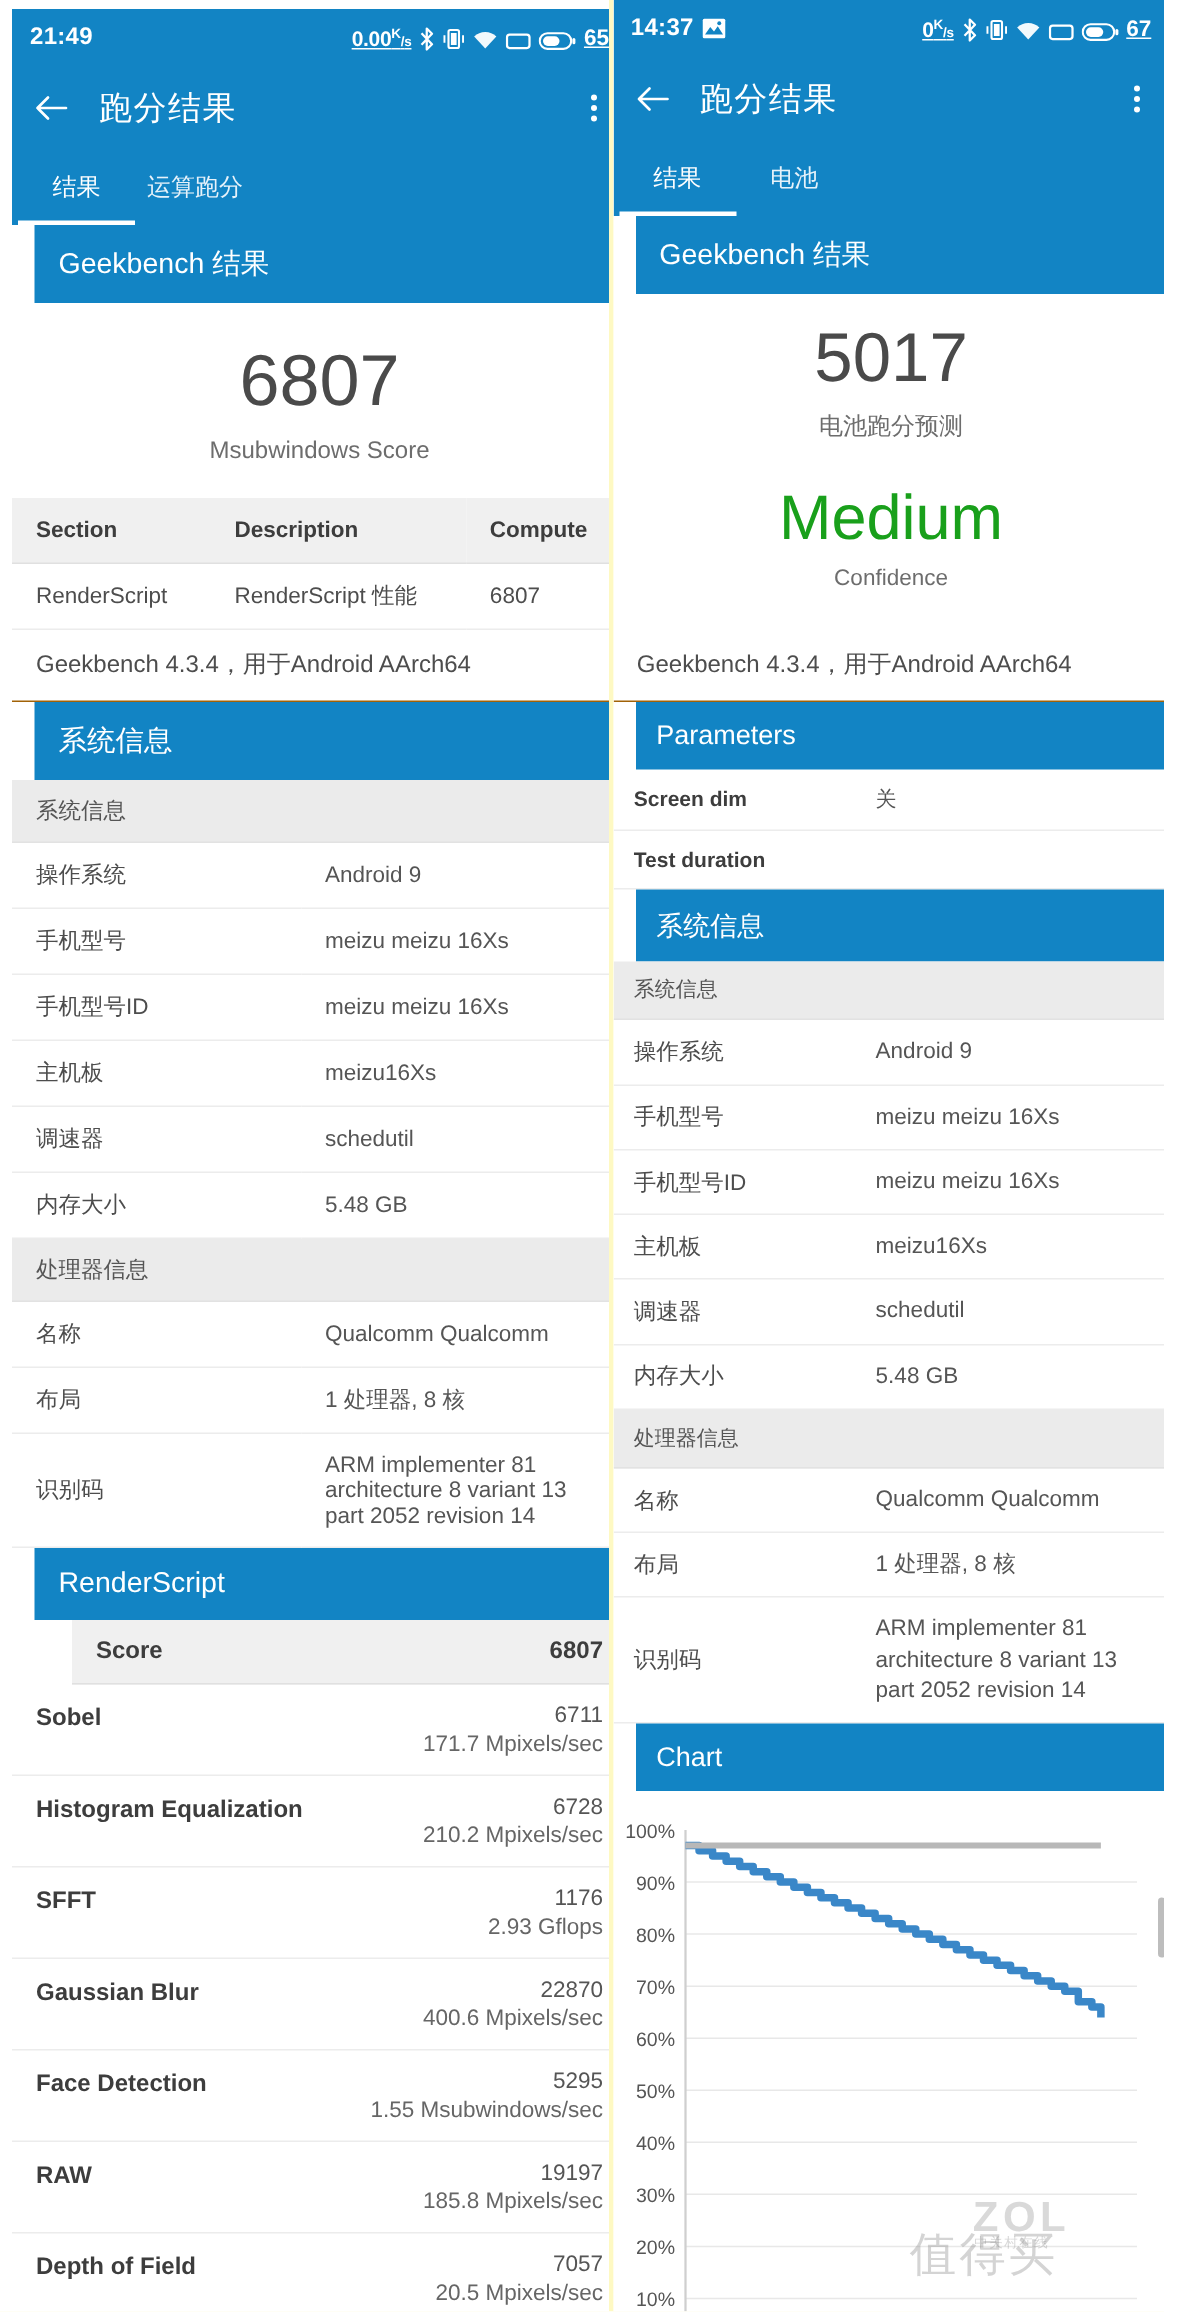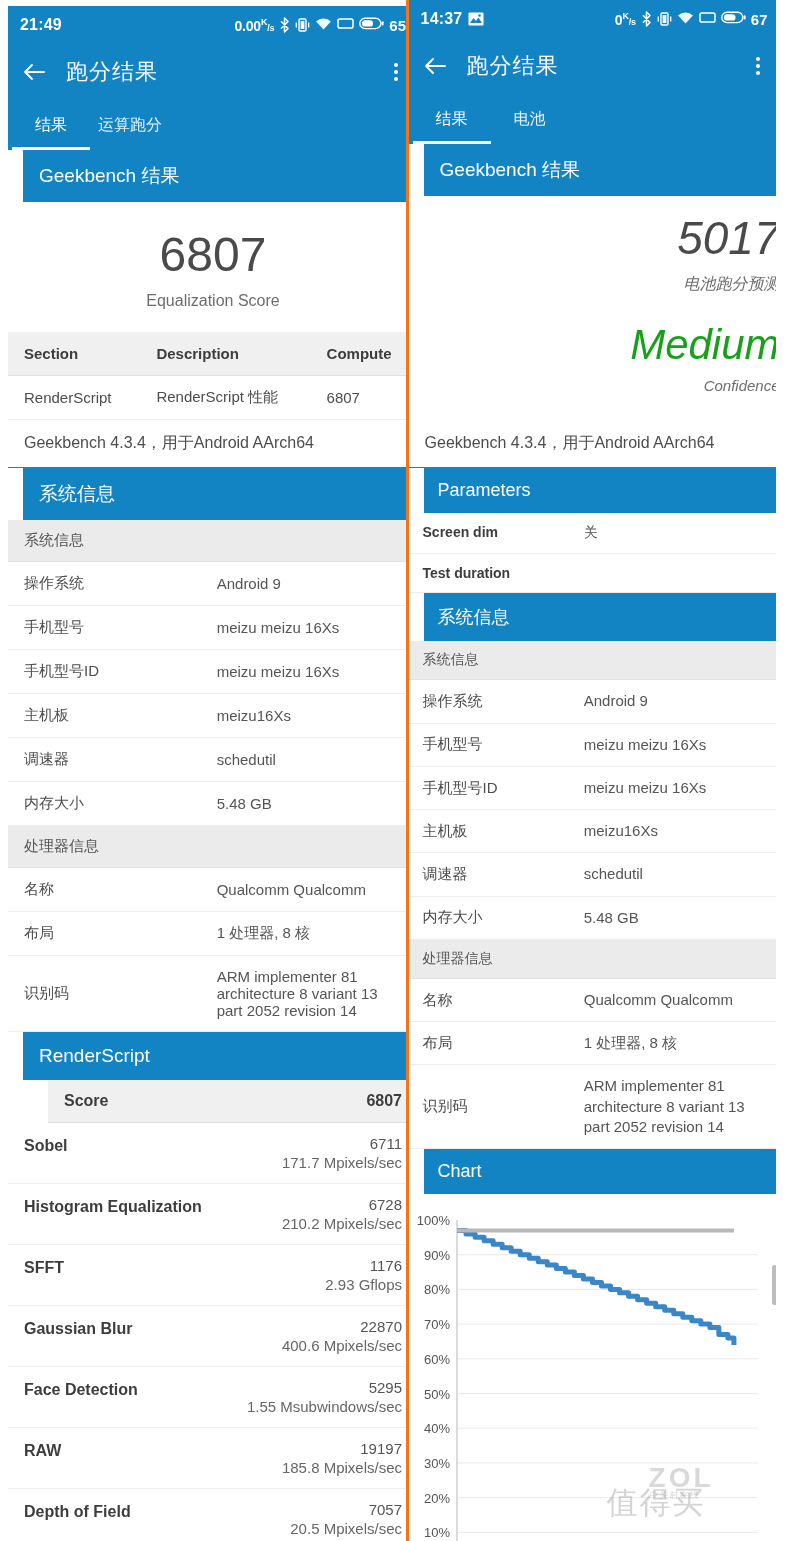--- a/index.html
+++ b/index.html
@@ -5,21 +5,21 @@
   * { box-sizing: border-box; margin: 0; padding: 0; }
   html, body {
     width: 800px; height: 1541px;
     background: #ffffff;
     font-family: "Liberation Sans", "DejaVu Sans", sans-serif;
     overflow: hidden;
   }
   .stage {
     position: relative;
     width: 776px; height: 1541px;
-    background: #f97316;
+    background: #fef9c3;
     display: flex;
     gap: 3px;
   }
 
   
   .panel {
     position: relative;
     background: #ffffff;
     overflow: hidden;
   }
@@ -44,24 +44,25 @@
     align-items: center;
     padding: 0 12px;
     font-size: 16px;
     font-weight: bold;
   }
   .sb-left { display: flex; align-items: center; gap: 6px; }
   .sb-time { letter-spacing: 0.2px; }
   .sb-right {
     margin-left: auto;
     display: flex;
-    align-items: flex-start;
+    align-items: flex-end;
     gap: 5px;
     font-size: 14px;
     font-weight: bold;
+    text-decoration: underline;
   }
   .sb-net { font-size: 14px; letter-spacing: -0.2px; }
   .sb-net sup { font-size: 9px; }
   .sb-net .den { font-size: 9px; }
   .ico { display: inline-block; line-height: 0; }
   .ico svg { display: block; }
   .sb-batt-num { font-size: 15px; }
 
   
   .appbar {
@@ -124,21 +125,21 @@
     padding: 11px 16px;
     border-bottom: 1px solid #e2e2e2;
   }
 
   
   .scoreblock { text-align: center; padding: 28px 0 22px; background:#fff; }
   .score-num { font-size: 48px; color: #4a4a4a; font-weight: 400; line-height: 1.05; }
   .score-lab { font-size: 16px; color: #6d6d6d; margin-top: 12px; }
   .conf-num { font-size: 42px; color: #19a01b; line-height: 1.05; margin-top: 28px; }
   .conf-lab { font-size: 15px; color: #6d6d6d; margin-top: 10px; }
-  .scoreblock-r { text-align: right; padding: 18px 0 26px; font-style: italic; }
+  .scoreblock-r { text-align: center; padding: 18px 0 26px; }
   .scoreblock-r .score-num { font-size: 46px; }
 
   
   table { width: 100%; border-collapse: collapse; }
   .thead td {
     background: #f0f0f0;
     font-size: 15px;
     font-weight: bold;
     color: #3d3d3d;
     padding: 13px 16px;
@@ -304,21 +305,21 @@
 
       <div class="tabs">
         <div class="tab active">结果</div>
         <div class="tab">运算跑分</div>
       </div>
 
       <div class="sec-blue">Geekbench 结果</div>
 
       <div class="scoreblock">
         <div class="score-num">6807</div>
-        <div class="score-lab">Equalization Score</div>
+        <div class="score-lab">Msubwindows Score</div>
       </div>
 
       <table>
         <tbody>
             <tr class="thead">
           <td>Section</td>
           <td>Description</td>
           <td>Compute</td>
         </tr>
         <tr class="kvrow">

